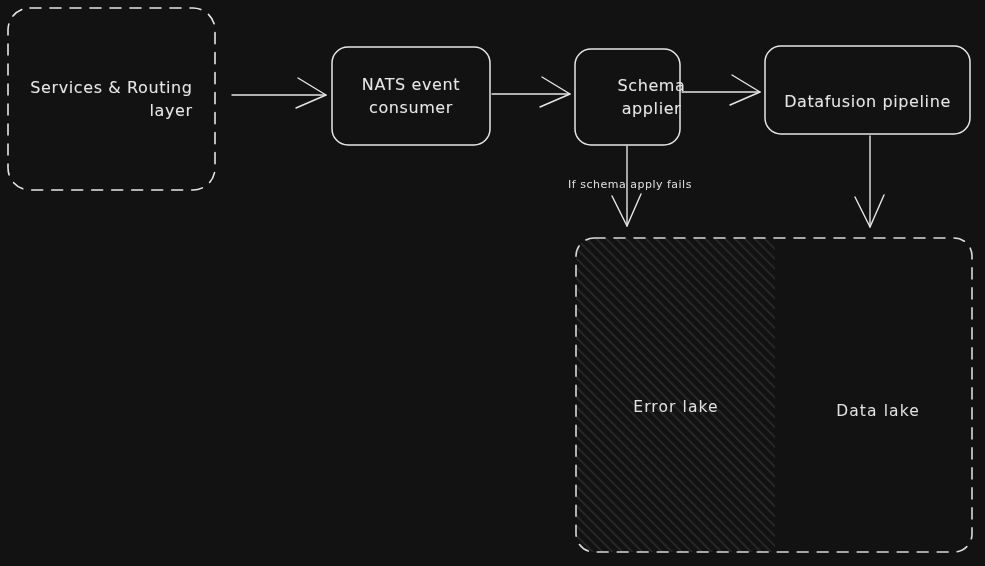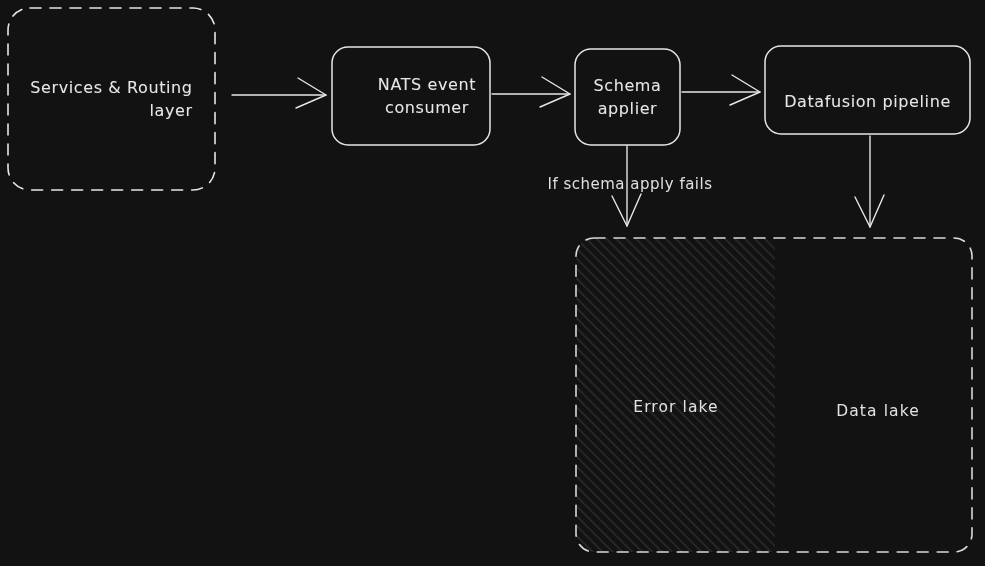--- a/index.html
+++ b/index.html
@@ -32,21 +32,21 @@
     text-align: center;
     letter-spacing: 0.6px;
     white-space: pre-line;
     pointer-events: none;
     text-shadow: 0 0 1px rgba(230,230,230,0.25);
   }
   .edge-label {
     position: absolute;
     color: #e0e0e0;
     font-family: "DejaVu Sans", sans-serif;
-    font-size: 15px;
+    font-size: 11px;
     letter-spacing: 0.5px;
     text-align: right;
     white-space: nowrap;
   }
   .lake-label {
     position: absolute;
     color: #e2e2e2;
     font-family: "DejaVu Sans", sans-serif;
     font-size: 15.5px;
     letter-spacing: 1.1px;
@@ -101,23 +101,23 @@
         </g>
         <g>
           <line x1="870" y1="136" x2="870" y2="227" stroke="#e6e6e6" stroke-width="1.4" stroke-linecap="round"></line>
           <path d="M 855 197 L 870 227 L 884 195" fill="none" stroke="#e6e6e6" stroke-width="1.4" stroke-linecap="round" stroke-linejoin="round"></path>
         </g>
       </g>
   </svg>
 
   <div class="node-label" style="left:8px; top:8px; width:207px; height:182px; display:flex; align-items:center; justify-content:center;text-align:right;">Services &amp; Routing
 layer</div>
-  <div class="node-label" style="left:332px; top:47px; width:158px; height:98px; display:flex; align-items:center; justify-content:center;margin-left:16px;">NATS event
+  <div class="node-label" style="left:332px; top:47px; width:158px; height:98px; display:flex; align-items:center; justify-content:center;">NATS event
 consumer</div>
-  <div class="node-label" style="left:575px; top:49px; width:105px; height:96px; display:flex; align-items:center; justify-content:center;">Schema
+  <div class="node-label" style="left:575px; top:49px; width:105px; height:96px; display:flex; align-items:center; justify-content:center;padding-left:24px;">Schema
 applier</div>
   <div class="node-label" style="left:765px; top:46px; width:205px; height:112px; display:flex; align-items:center; justify-content:center;">Datafusion pipeline</div>
 
   <div class="edge-label" style="left:630px; top:184px; transform:translate(-50%,-50%);">If schema apply fails</div>
 
   <div class="lake-label" style="left:676px; top:395px; transform:translate(-50%,-50%);margin-top:12px;">Error lake</div>
   <div class="lake-label" style="left:878px; top:411px; transform:translate(-50%,-50%);">Data lake</div>
 
 </div>
 

